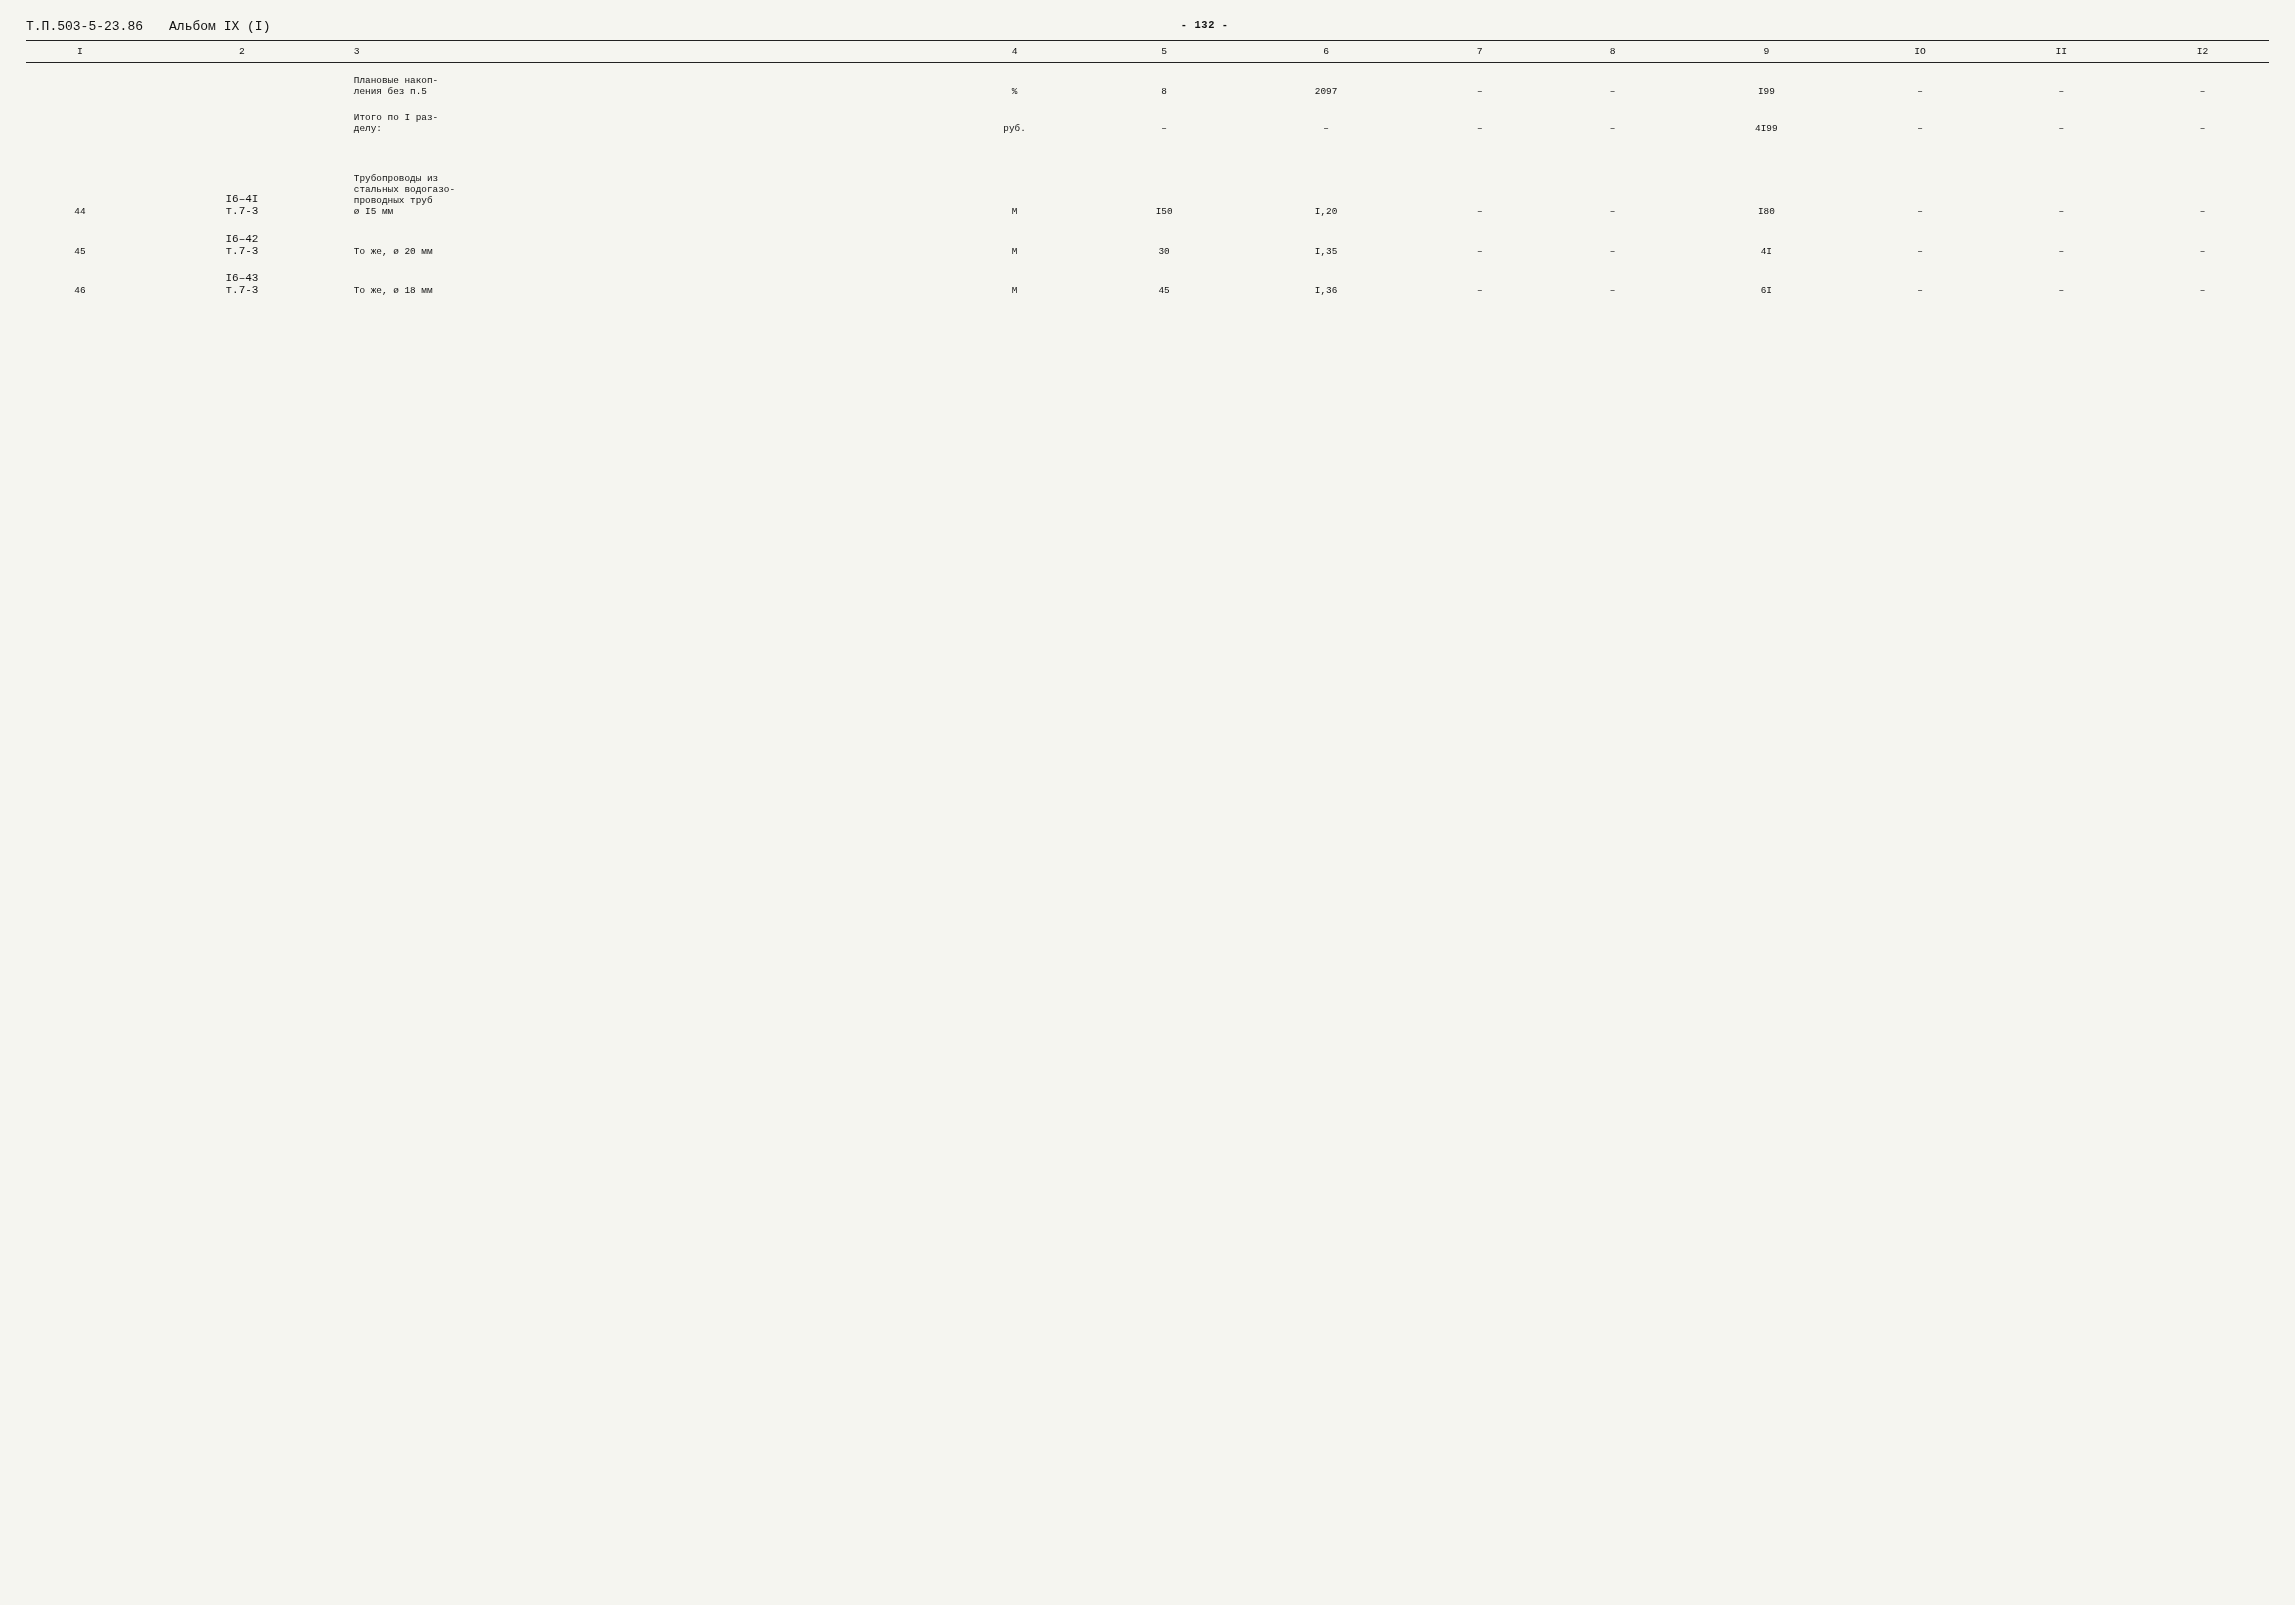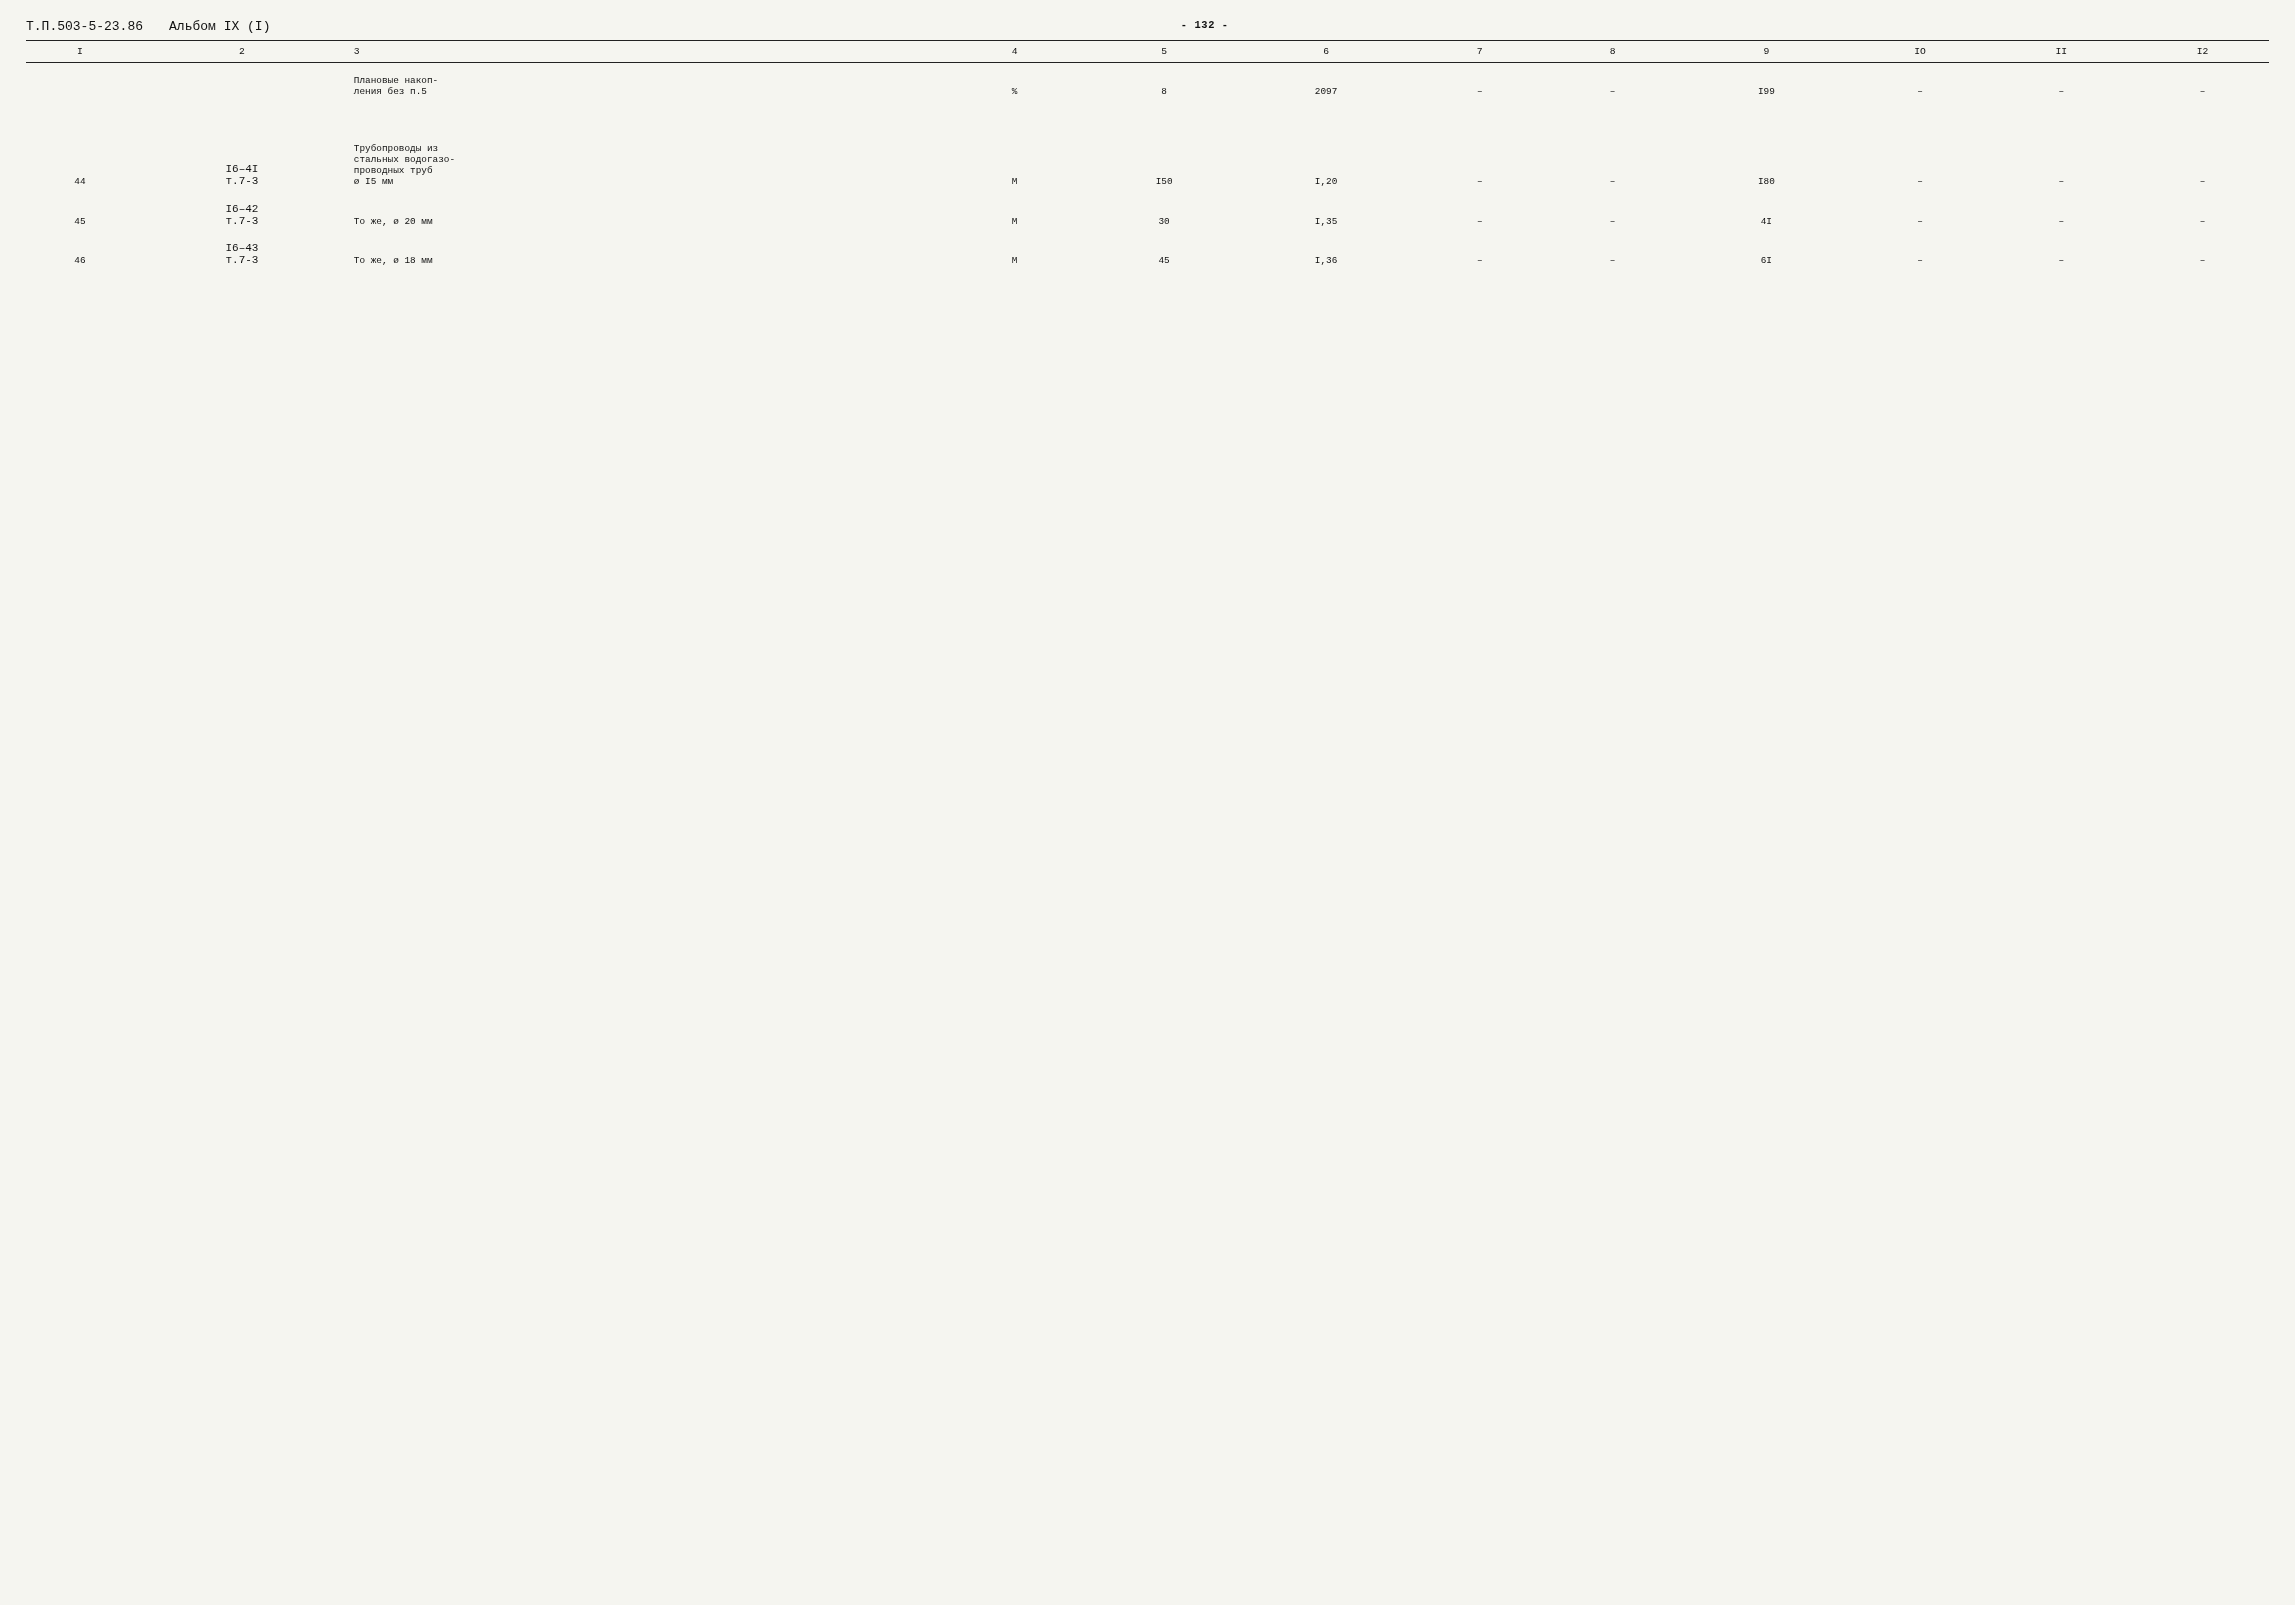--- a/index.html
+++ b/index.html
@@ -153,20 +153,35 @@
         <td style="white-space: pre-line;">–</td>
         <td style="white-space: pre-line;">–</td>
         <td style="white-space: pre-line;">I99</td>
         <td style="white-space: pre-line;">–</td>
         <td style="white-space: pre-line;">–</td>
         <td style="white-space: pre-line;">–</td>
       </tr>
       <tr class="row-spacer">
         <td colspan="12"></td>
       </tr>
+      <tr style="vertical-align: bottom;">
+        <td style="white-space: pre-line;"></td>
+        <td style="white-space: pre-line;"></td>
+        <td style="white-space: pre-line;">Итого по I раз-
+делу:</td>
+        <td style="white-space: pre-line;">руб.</td>
+        <td style="white-space: pre-line;">–</td>
+        <td style="white-space: pre-line;">–</td>
+        <td style="white-space: pre-line;">–</td>
+        <td style="white-space: pre-line;">–</td>
+        <td style="white-space: pre-line;">4I99</td>
+        <td style="white-space: pre-line;">–</td>
+        <td style="white-space: pre-line;">–</td>
+        <td style="white-space: pre-line;">–</td>
+      </tr>
       <tr class="row-spacer">
         <td colspan="12"></td>
       </tr>
       <tr class="row-spacer">
         <td colspan="12"></td>
       </tr>
       <tr class="row-spacer">
         <td colspan="12"></td>
       </tr>
       <tr class="row-spacer">

